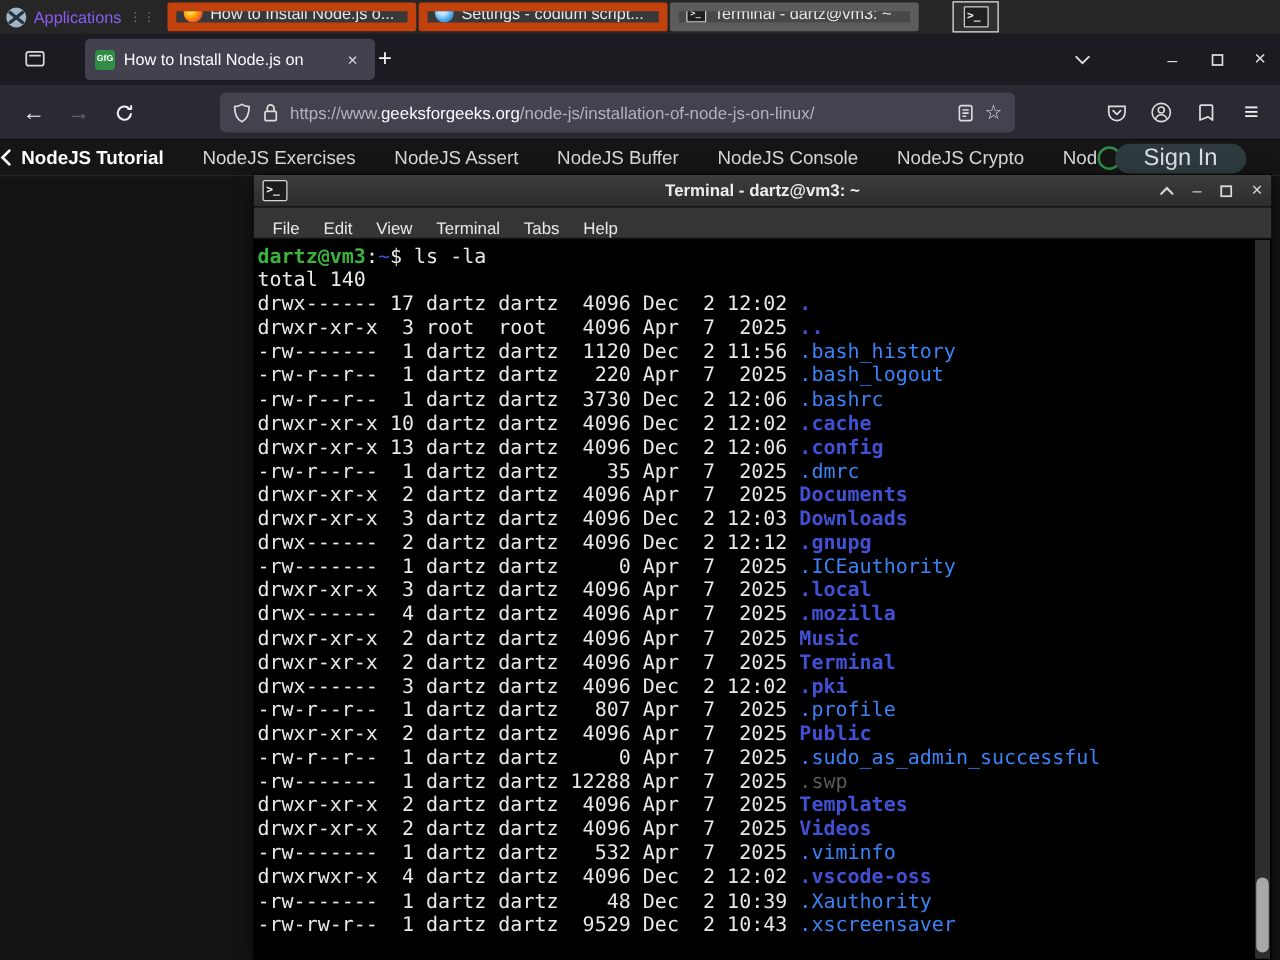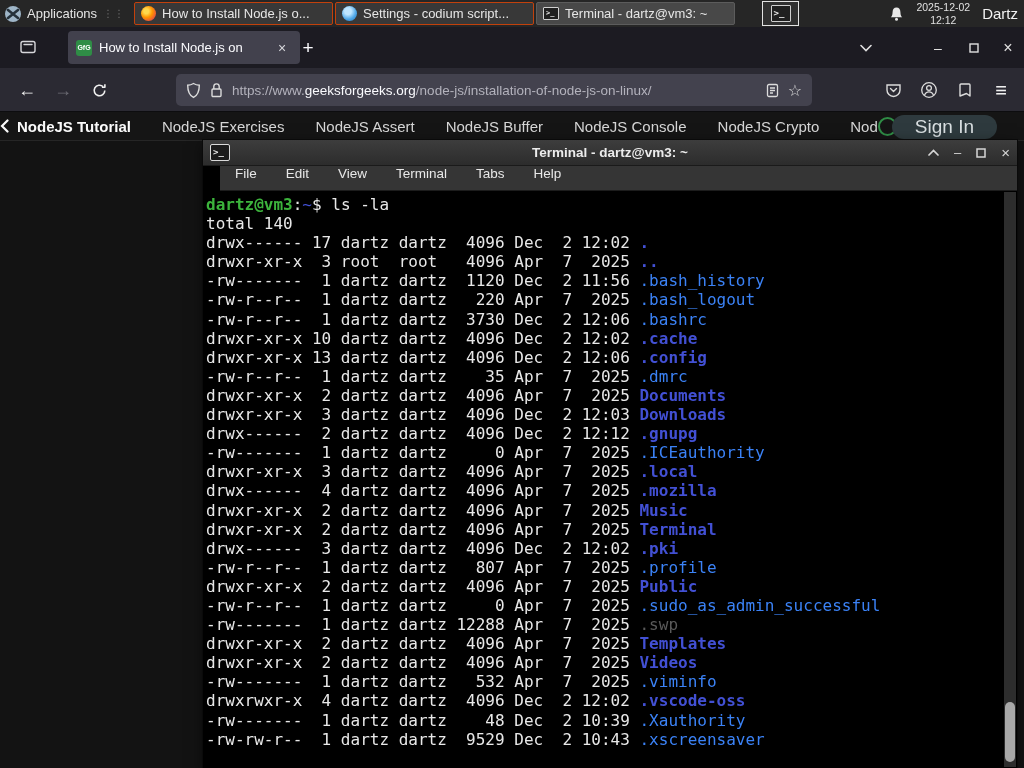--- a/index.html
+++ b/index.html
@@ -4,24 +4,24 @@
 <style>
   * { margin:0; padding:0; box-sizing:border-box; }
   html,body { background:#000; }
   #screen { position:relative; width:1024px; height:768px; overflow:hidden;
             background:#131313; font-family:"Liberation Sans", sans-serif; }
 
   
   #panel { position:absolute; left:0; top:0; width:1024px; height:27px;
            background:#262626; display:flex; align-items:center; z-index:5; }
   .panel-logo { width:18px; height:18px; margin:0 5px 0 4px; flex:0 0 auto; }
-  .panel-app-label { font-size:13px; color:#e5e5e5; margin-right:6px; }
+  .panel-app-label { font-size:13px; color:#8b5cf6; margin-right:6px; }
   .panel-handle { color:#6f6f6f; font-size:10px; letter-spacing:1px; margin-right:8px; }
   .win-btn { width:199px; height:23px; margin:0 1px; background:#383838;
-             border:1px solid #c2410c; border-radius:2px; display:flex; align-items:center;
+             border:7px solid #c2410c; border-radius:2px; display:flex; align-items:flex-end;
              gap:6px; padding:0 6px; font-size:13px; color:#e6e6e6;
              white-space:nowrap; overflow:hidden; }
   .win-btn .wlabel { overflow:hidden; text-overflow:ellipsis; }
   .win-btn.active { background:#484848; border-color:#5c5c5c; }
   .ff-ball { width:15px; height:15px; border-radius:50%; flex:0 0 auto;
              background:radial-gradient(circle at 35% 35%, #ffd84d 0 18%, #ff9500 45%, #e8543a 75%, #b5305c 100%); }
   .codium-ball { width:15px; height:15px; border-radius:50%; flex:0 0 auto;
              background:radial-gradient(circle at 40% 35%, #bfe6ff 0 25%, #4ea7e8 60%, #2277bb 100%); }
   .mini-term { width:16px; height:13px; background:#202020; border:1px solid #cfcfcf;
                color:#e8e8e8; font:bold 7px/11px "DejaVu Sans Mono", monospace;
@@ -82,21 +82,21 @@
   .t-titlebar { height:26px; background:linear-gradient(#3d3d3d,#2c2c2c);
                 border-bottom:1px solid #1a1a1a; display:flex; align-items:center; padding:0 7px; }
   .t-icon { width:20px; height:17px; background:#1c1c1c; border:1px solid #d9d9d9;
             color:#ececec; font:bold 9px/15px "DejaVu Sans Mono", monospace;
             padding-left:2px; border-radius:2px; }
   .t-title { position:absolute; left:0; right:0; text-align:center; font-size:13.5px;
              font-weight:bold; color:#ececec; pointer-events:none; }
   .t-ctrls { margin-left:auto; display:flex; gap:15px; align-items:center; z-index:2; }
   .t-ctrl { color:#d6d6d6; font-size:13px; line-height:1; display:flex; align-items:center; }
   .t-menubar { height:25px; background:#353535; border-bottom:1px solid #1c1c1c;
-               display:flex; align-items:flex-start; gap:29px; padding-left:15px;margin-left:17px; }
+               display:flex; align-items:flex-end; gap:19px; padding-left:15px; }
   .t-menu { font-size:13.5px; color:#e8e8e8; }
   .t-content { position:absolute; left:0; top:51px; right:0; bottom:0; background:#000;
                padding:4px 0 0 3px; overflow:hidden; }
   .tline { font:16px/19.1px "DejaVu Sans Mono", monospace; color:#e8e8e8; white-space:pre; }
   .p-user { color:#3cb43c; font-weight:bold; }
   .p-cwd  { color:#4250d4; }
   .dir  { color:#4250d4; font-weight:bold; }
   .file { color:#3b82f6; }
   .dim  { color:#5a5a5a; }
   .t-scroll { position:absolute; right:1px; top:52px; bottom:1px; width:12px; background:#2d2d2d; }
@@ -130,33 +130,20 @@
     </div>
     <div class="win-btn active">
       <span class="mini-term">&gt;_</span>
       <span class="wlabel">Terminal - dartz@vm3: ~</span>
     </div>
 
     <div id="tray-box">
       <span class="mini-term">&gt;_</span>
     </div>
 
-    <div id="panel-right">
-      <span>
-        <svg width="15" height="16" viewBox="0 0 15 16">
-          <path d="M7.5 1.5 C5 1.5 3.6 3.4 3.6 6 C3.6 9.4 2.4 10.6 1.8 11.3 L13.2 11.3 C12.6 10.6 11.4 9.4 11.4 6 C11.4 3.4 10 1.5 7.5 1.5 Z" fill="#e8e8e8"></path>
-          <circle cx="7.5" cy="13.3" r="1.5" fill="#e8e8e8"></circle>
-        </svg>
-      </span>
-      <span class="clock">
-        <div>2025-12-02</div>
-        <div>12:12</div>
-      </span>
-      <span class="panel-user">Dartz</span>
-    </div>
   </div>
 
   <div id="tabbar">
     <div class="ffview-btn">
       <svg width="18" height="18" viewBox="0 0 18 18" fill="none" stroke="#d7d7db" stroke-width="1.4">
         <rect x="2" y="3.5" width="14" height="11" rx="2"></rect>
         <path d="M5 6.5 h8" stroke-linecap="round"></path>
       </svg>
     </div>
     <div class="tab">

